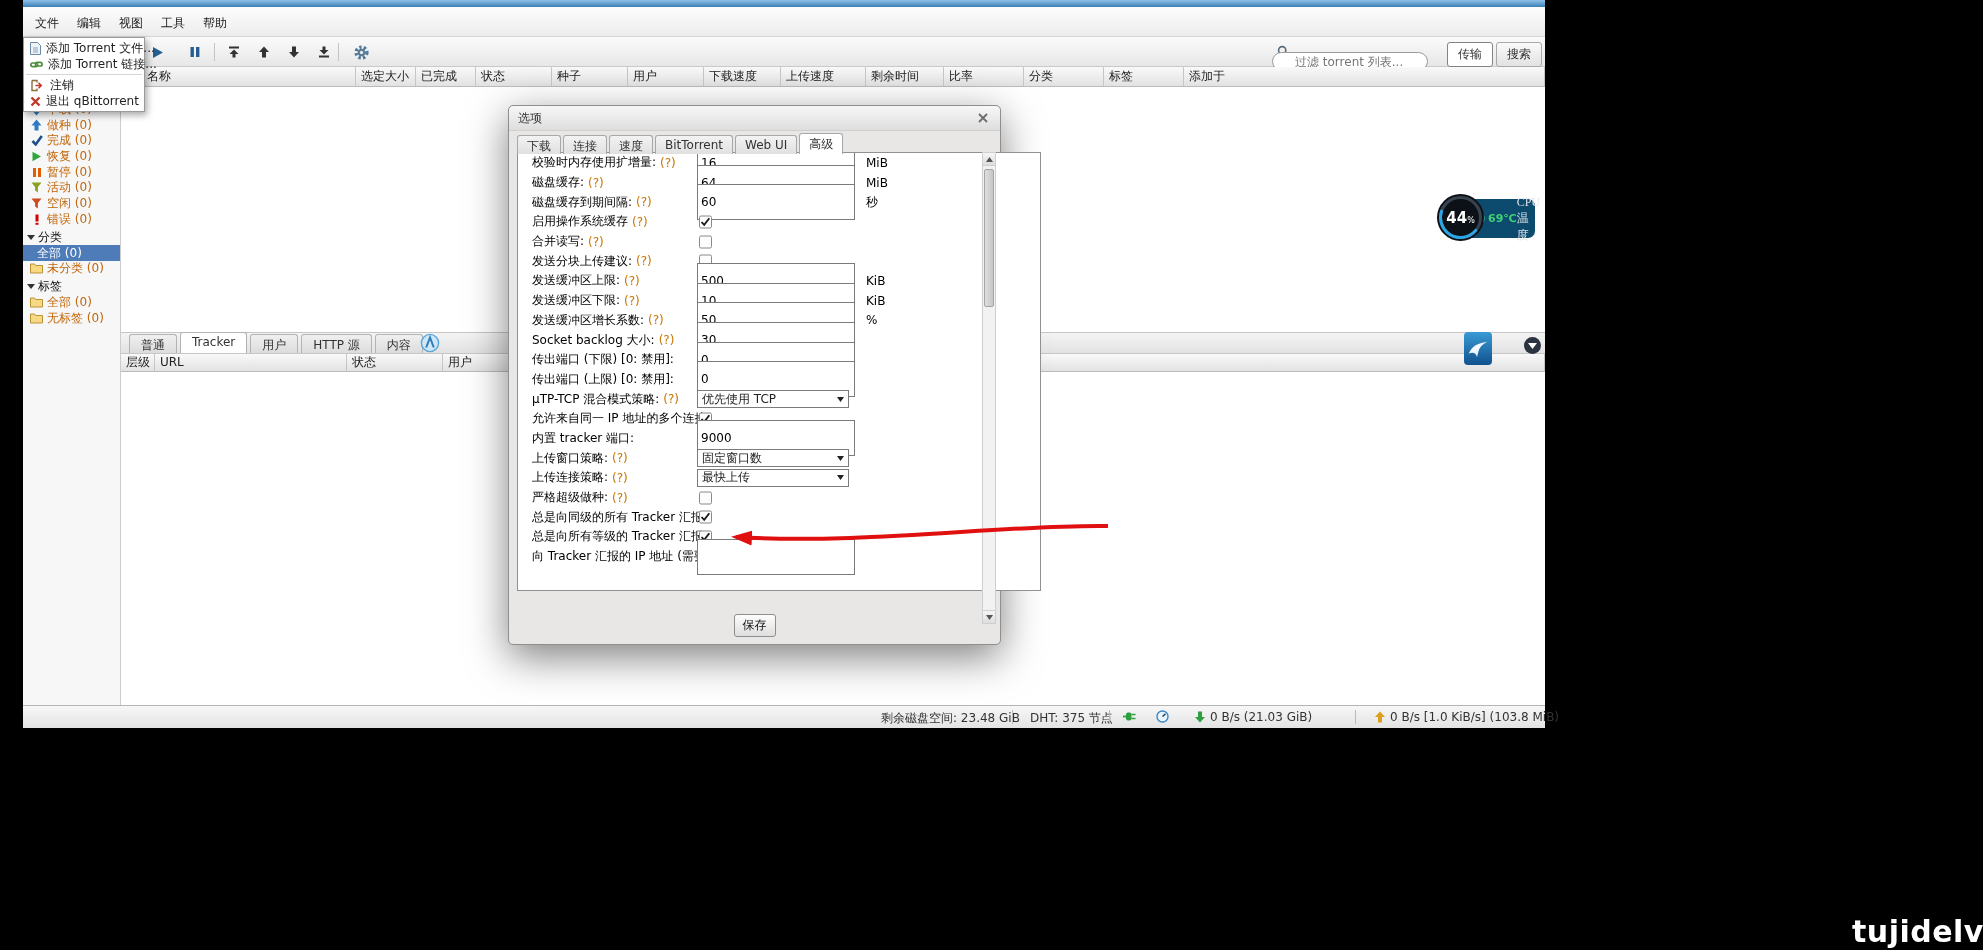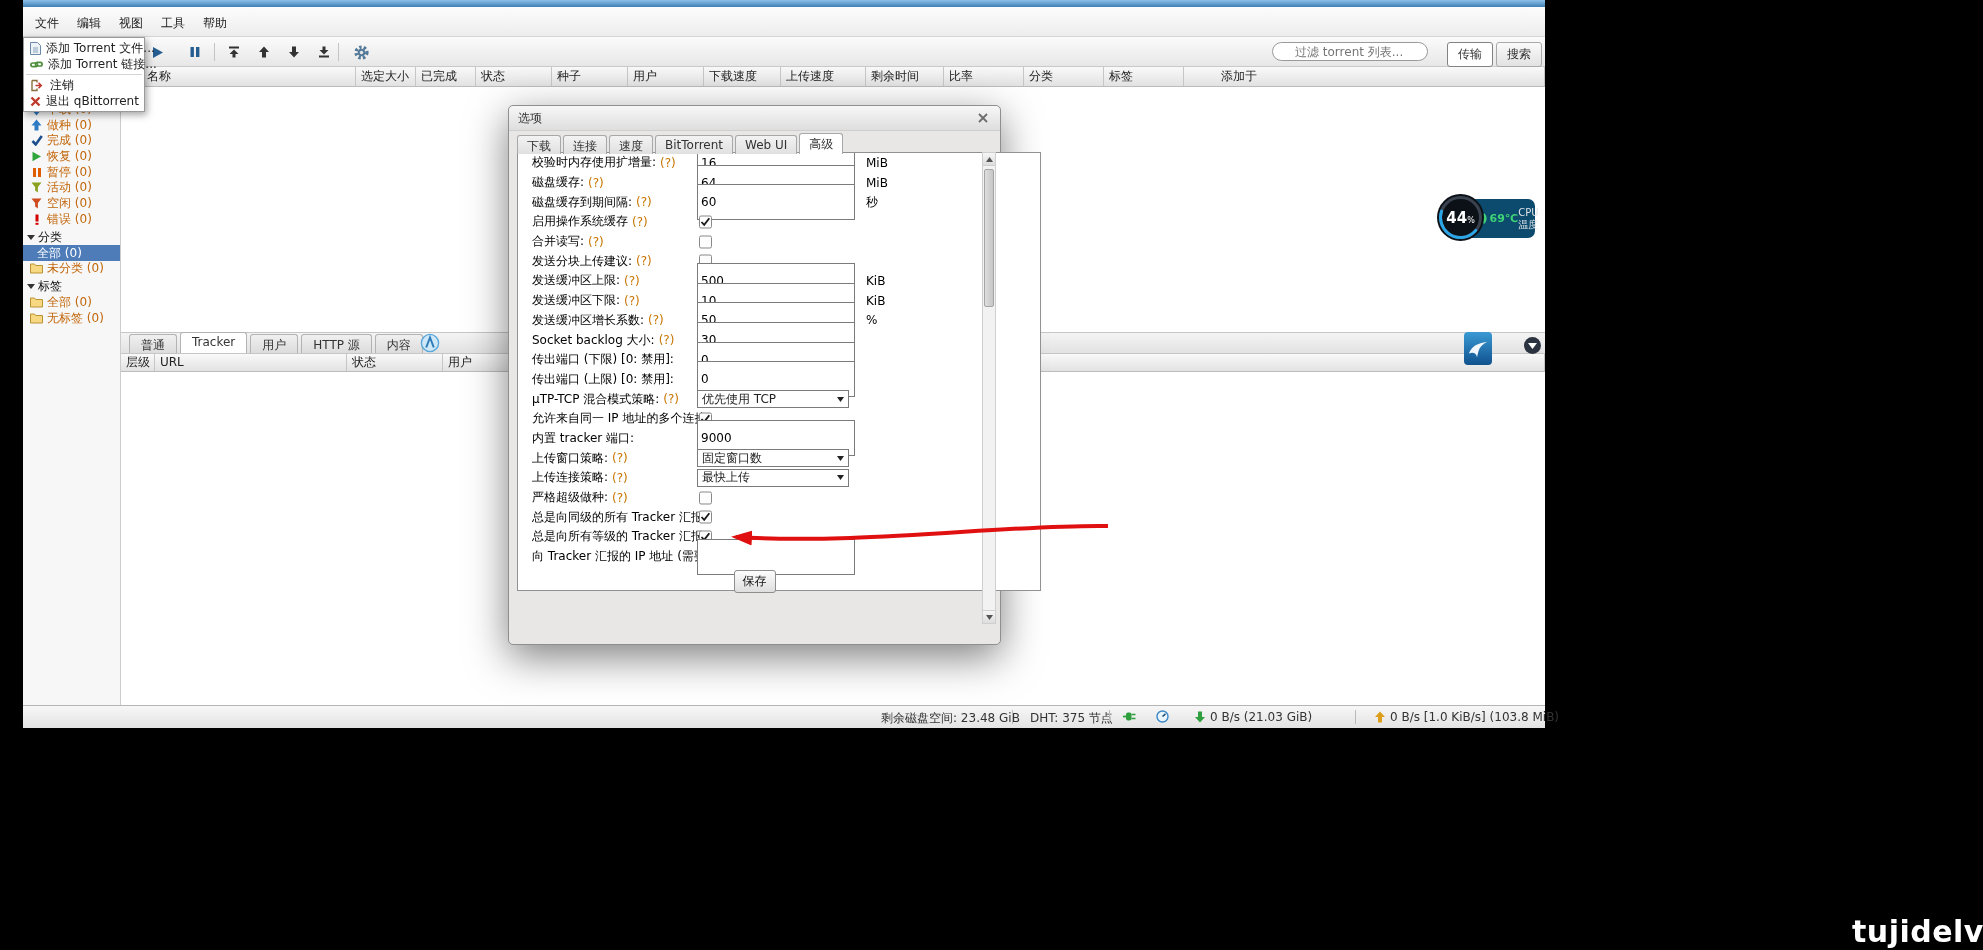--- a/index.html
+++ b/index.html
@@ -8,21 +8,21 @@
 
   
   #app { position:absolute; left:23px; top:0; width:1522px; height:728px; background:#f2f2f2; }
   #bluebar { position:absolute; left:0; top:0; right:0; height:7px; background:linear-gradient(#8ec1ea,#3d7fb5); }
   #menubar { position:absolute; left:0; top:7px; right:0; height:30px; background:linear-gradient(#fcfcfc,#ededed); border-bottom:1px solid #d6d6d6; padding:5px 0 0 6px; }
   .menu-item { display:inline-block; padding:3px 6px; margin-right:6px; cursor:default; }
 
   #toolbar { position:absolute; left:0; top:37px; right:0; height:30px; background:linear-gradient(#fbfbfb,#e7e7e7); border-bottom:1px solid #c9c9c9; }
   .tbtn { position:absolute; top:4px; width:24px; height:22px; display:flex; align-items:center; justify-content:center; border-radius:3px; }
   .tsep { position:absolute; top:6px; width:1px; height:18px; background:#c4c4c4; }
-  #filter-input { position:absolute; left:1249px; top:5px; width:156px; height:19px; border:1px solid #9a9a9a; border-radius:10px; padding:0 6px 0 22px; font-size:12px; color:#000000; background:#fff; }
+  #filter-input { position:absolute; left:1249px; top:15px; width:156px; height:19px; border:1px solid #9a9a9a; border-radius:10px; padding:0 6px 0 22px; font-size:12px; color:#000000; background:#fff; }
   #filter-search-icon { position:absolute; left:1254px; top:8px; }
   #viewtabs { position:absolute; left:1424px; top:5px; display:flex; gap:3px; }
   .vtab { padding:3px 10px; border:1px solid #a9a9a9; border-radius:3px; background:linear-gradient(#fafafa,#e2e2e2); color:#333; }
   .vtab.active { background:#fff; border-color:#838383; }
 
   #torrent-header { position:absolute; left:98px; top:67px; right:0; height:20px; display:flex; background:linear-gradient(#f9f9f9,#e2e2e2); border-bottom:1px solid #bcbcbc; overflow:hidden; }
   .th-col { border-right:1px solid #c6c6c6; padding:0 5px; line-height:19px; white-space:nowrap; overflow:hidden; }
   .th-col:first-child { padding-left:26px; }
   #torrent-area { position:absolute; left:98px; top:87px; right:0; height:245px; background:#fff; }
 
@@ -69,28 +69,28 @@
   input.dinput { width:158px; height:17px; border:1px solid #7b7b7b; font-size:12px; padding:17px 3px; background:#fff; color:#000; }
   .dunit { position:absolute; left:348px; color:#000; }
   .dcheck { position:absolute; left:181px; top:50%; transform:translateY(-50%); width:13px; height:13px; border:1px solid #898989; background:#fdfdfd; border-radius:2px; display:flex; align-items:center; justify-content:center; }
   .dselect { position:absolute; left:179px; top:50%; transform:translateY(-50%); width:152px; height:18px; border:1px solid #7b7b7b; background:#fff; display:flex; align-items:center; padding-left:4px; }
   .dselect .sel-arrow { margin-left:auto; margin-right:4px; display:inline-flex; }
   .dlg-scroll { position:absolute; right:4px; top:46px; width:14px; height:472px; background:#f2f2f2; border:1px solid #cfcfcf; }
   .scroll-btn { position:absolute; left:0; right:0; height:13px; background:linear-gradient(#f6f6f6,#ddd); display:flex; align-items:center; justify-content:center; }
   .scroll-btn.up { top:0; border-bottom:1px solid #cfcfcf; }
   .scroll-btn.down { bottom:0; border-top:1px solid #cfcfcf; }
   .scroll-thumb { position:absolute; left:1px; right:1px; top:16px; height:138px; background:linear-gradient(90deg,#dedede,#c6c6c6); border:1px solid #a5a5a5; border-radius:2px; }
-  .dlg-save { position:absolute; left:50%; transform:translateX(-50%); top:464px; padding:2px 8px; font-size:12px; border:1px solid #8e8e8e; border-radius:3px; background:linear-gradient(#fdfdfd,#dedede); color:#111; }
+  .dlg-save { position:absolute; left:50%; transform:translateX(-50%); top:508px; padding:2px 8px; font-size:12px; border:1px solid #8e8e8e; border-radius:3px; background:linear-gradient(#fdfdfd,#dedede); color:#111; }
 
   
   #arrow-overlay { position:absolute; left:0; top:0; z-index:45; pointer-events:none; }
   #cpu-widget { position:absolute; left:1437px; top:194px; width:100px; height:48px; z-index:60; }
   .cpu-pill { position:absolute; left:28px; top:5px; width:70px; height:39px; background:#0c4a6e; border-radius:7px; display:flex; flex-direction:row; align-items:center; justify-content:center; padding-left:18px; }
   .cpu-temp { color:#3fd276; font-weight:bold; font-size:11px; display:flex; align-items:center; gap:2px; }
-  .cpu-label { color:#dfe3e8; font-size:10px; margin-top:1px; }
+  .cpu-label { color:#dfe3e8; font-size:12px; margin-top:1px;font-family:Liberation Serif, serif; }
   .cpu-circle { position:absolute; left:0; top:0; width:47px; height:47px; border-radius:50%; background:#0c1117; display:flex; align-items:center; justify-content:center; }
   .cpu-circle svg { position:absolute; left:0; top:0; }
   .cpu-pct { color:#fff; font-size:15px; font-weight:bold; z-index:2; }
   .cpu-pct .sign { font-size:8px; font-weight:normal; }
   #watermark { position:absolute; left:1852px; top:914px; color:#fff; font-size:30px; font-weight:bold; letter-spacing:0.5px; }
   .ic { display:inline-flex; align-items:center; justify-content:center; line-height:0; }
 </style>
 </head>
 <body>
 
@@ -172,21 +172,21 @@
       <div class="th-col" style="width: 60px;">已完成</div>
       <div class="th-col" style="width: 76px;">状态</div>
       <div class="th-col" style="width: 76px;">种子</div>
       <div class="th-col" style="width: 76px;">用户</div>
       <div class="th-col" style="width: 77px;">下载速度</div>
       <div class="th-col" style="width: 85px;">上传速度</div>
       <div class="th-col" style="width: 78px;">剩余时间</div>
       <div class="th-col" style="width: 80px;">比率</div>
       <div class="th-col" style="width: 80px;">分类</div>
       <div class="th-col" style="width: 80px;">标签</div>
-      <div class="th-col" style="flex: 1 1 0%; margin-left: 32px;">添加于</div>
+      <div class="th-col" style="flex: 1 1 0%;">添加于</div>
     </div>
   <div id="torrent-area"></div>
   <div id="sidebar">
       <div class="sb-item">
         <span class="ic">
           <svg width="11" height="11">
             <circle cx="5.5" cy="5.5" r="4" fill="none" stroke="#2e7bc4" stroke-width="1.6"></circle>
           </svg>
         </span>
         <span class="sb-label">全部 (0)</span>

